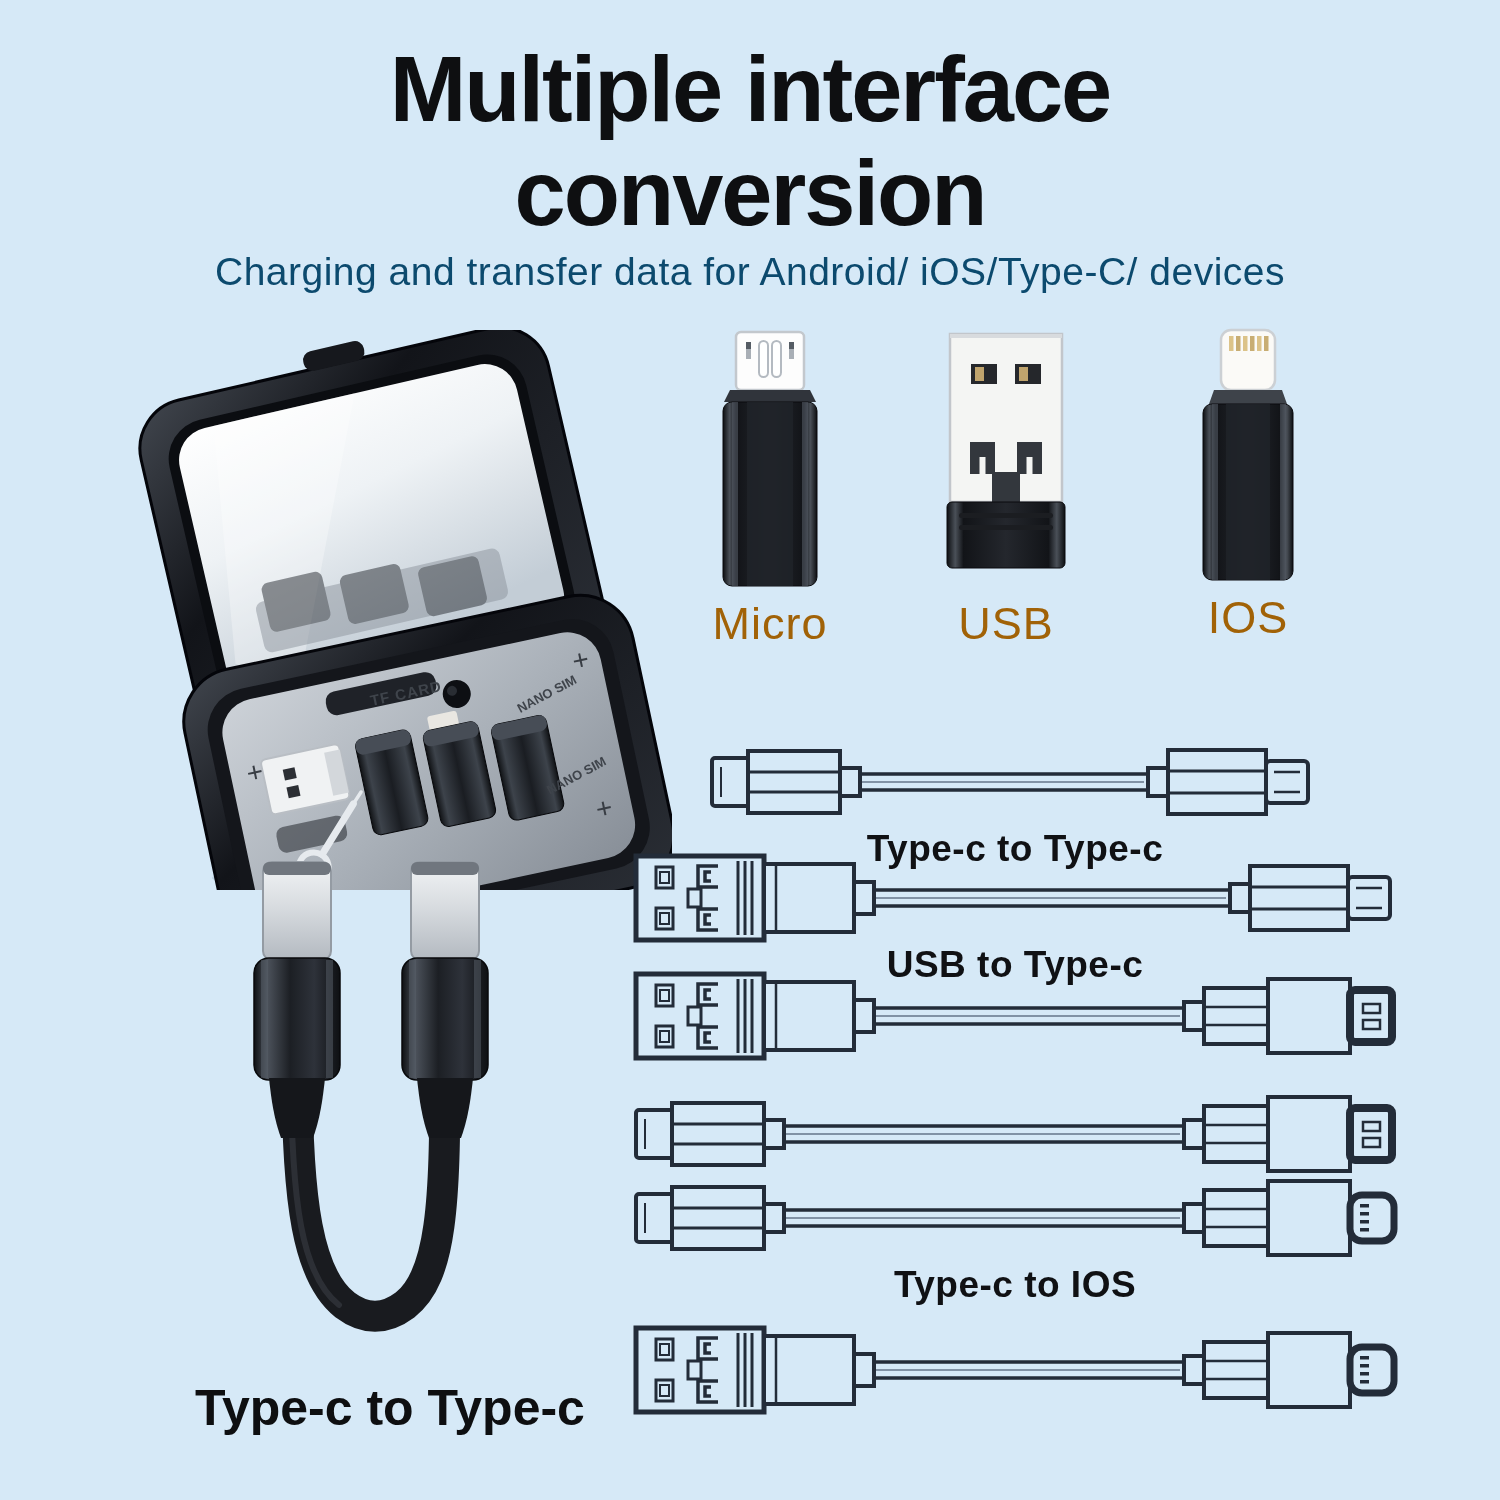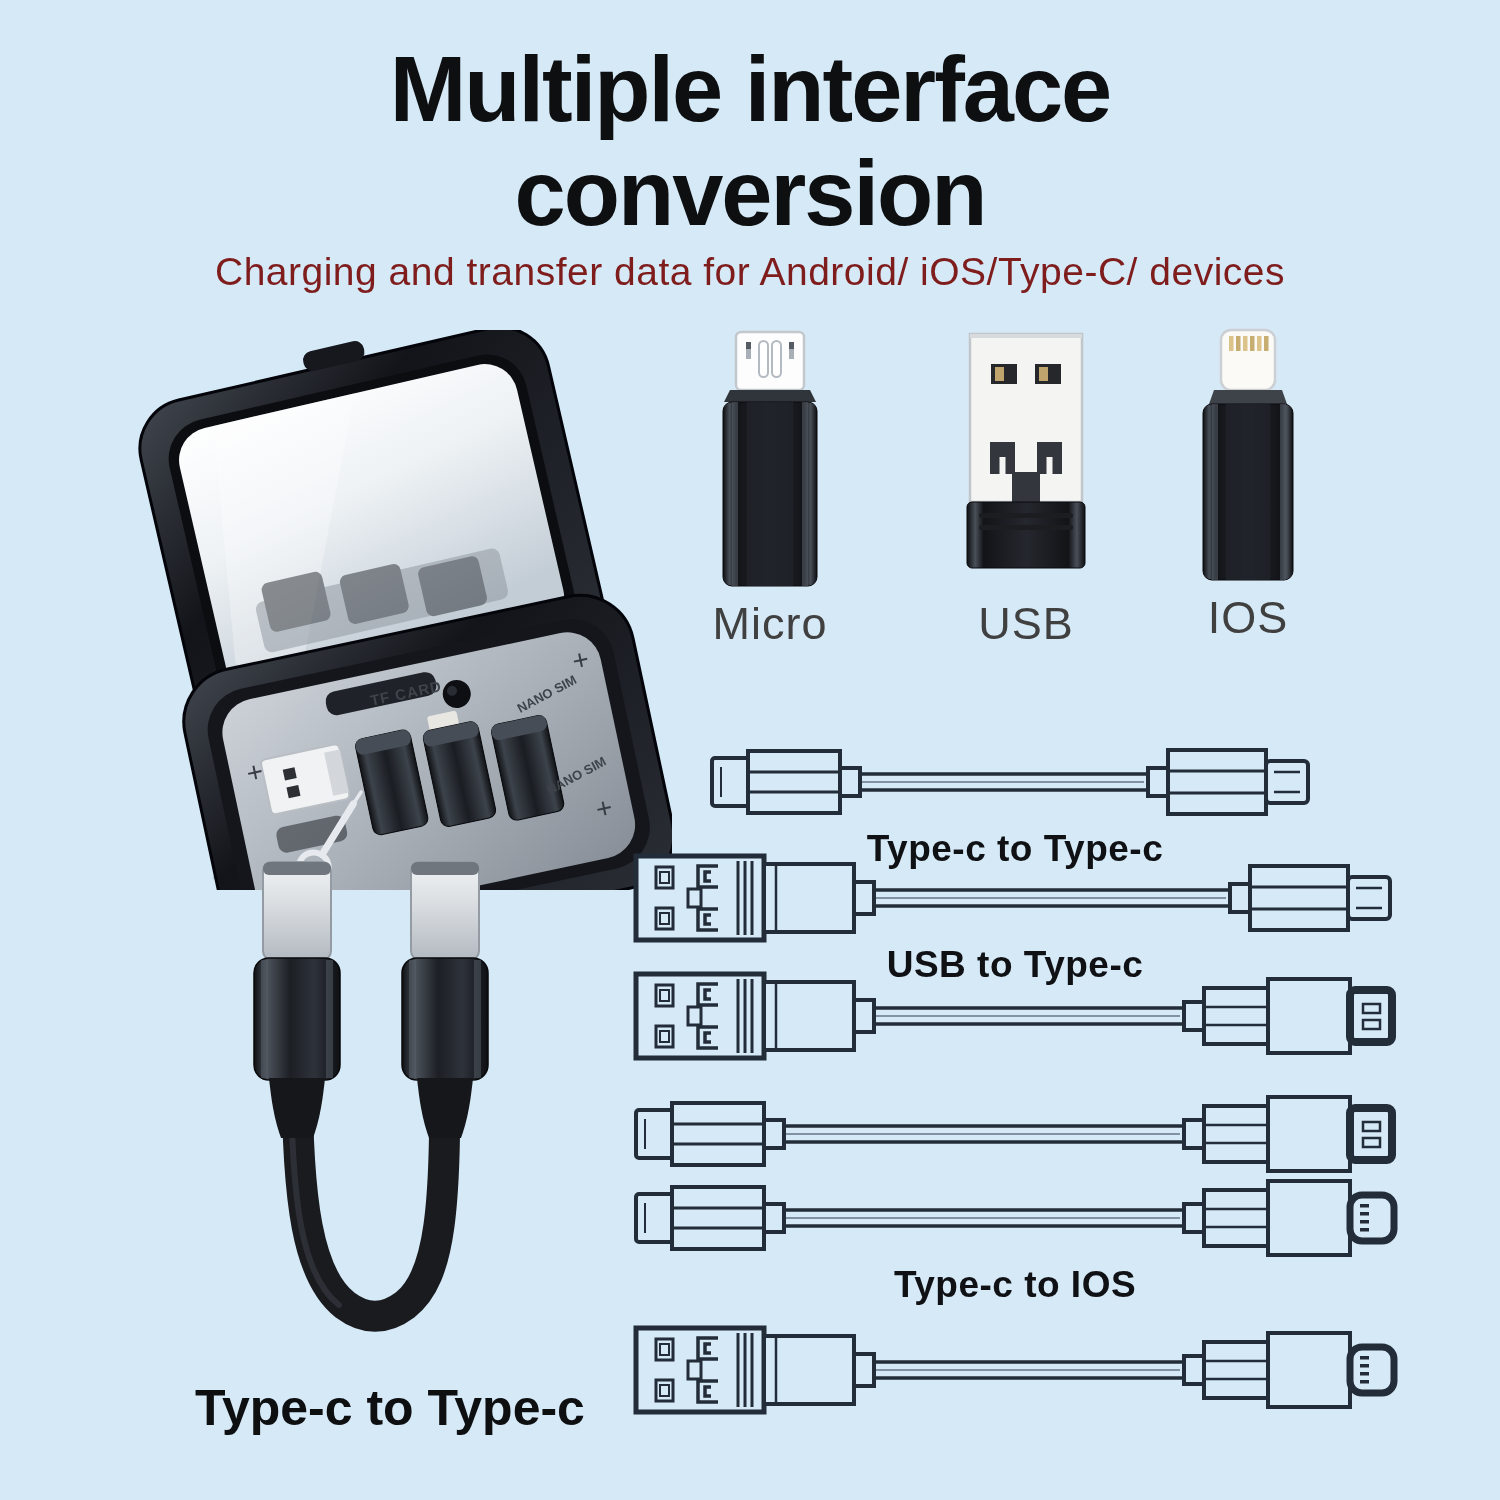--- a/index.html
+++ b/index.html
@@ -9,31 +9,31 @@
     font-family:"Liberation Sans", sans-serif;
   }
   .stage{position:absolute;inset:0;width:1500px;height:1324px;}
   .page-title{
     position:absolute;top:38px;left:250px;width:1000px;margin:0;
     text-align:center;font-size:92px;font-weight:bold;line-height:1.13;
     color:#0e0f11;letter-spacing:-2px;
   }
   .page-subtitle{
     position:absolute;top:250px;left:0;width:1500px;margin:0;
-    text-align:center;font-size:39px;font-weight:400;color:#7f1d1d;
+    text-align:center;font-size:39px;font-weight:400;color:#0c4a6e;
     letter-spacing:0.5px;
   }
   .adapter{position:absolute;width:160px;height:335px;margin:0;}
   .adapter--micro{left:690px;top:328px;}
-  .adapter--usb{left:946px;top:328px;}
+  .adapter--usb{left:926px;top:328px;}
   .adapter--ios{left:1168px;top:322px;}
   .adapter svg{display:block;}
   .adapter__label{
     position:absolute;top:270px;left:0;width:100%;text-align:center;
-    font-size:45px;font-weight:400;color:#404040;letter-spacing:1px;
+    font-size:45px;font-weight:400;color:#a16207;letter-spacing:1px;
   }
   .case-photo{position:absolute;left:92px;top:330px;}
   .featured-cable{position:absolute;left:205px;top:858px;}
   .featured-caption{
     position:absolute;left:140px;top:1380px;width:500px;text-align:center;
     font-size:50px;font-weight:bold;color:#0e0f11;line-height:1.12;
   }
   .cable-row{position:absolute;left:630px;width:770px;}
   .cable-row svg{display:block;}
   .cable-row__label{

